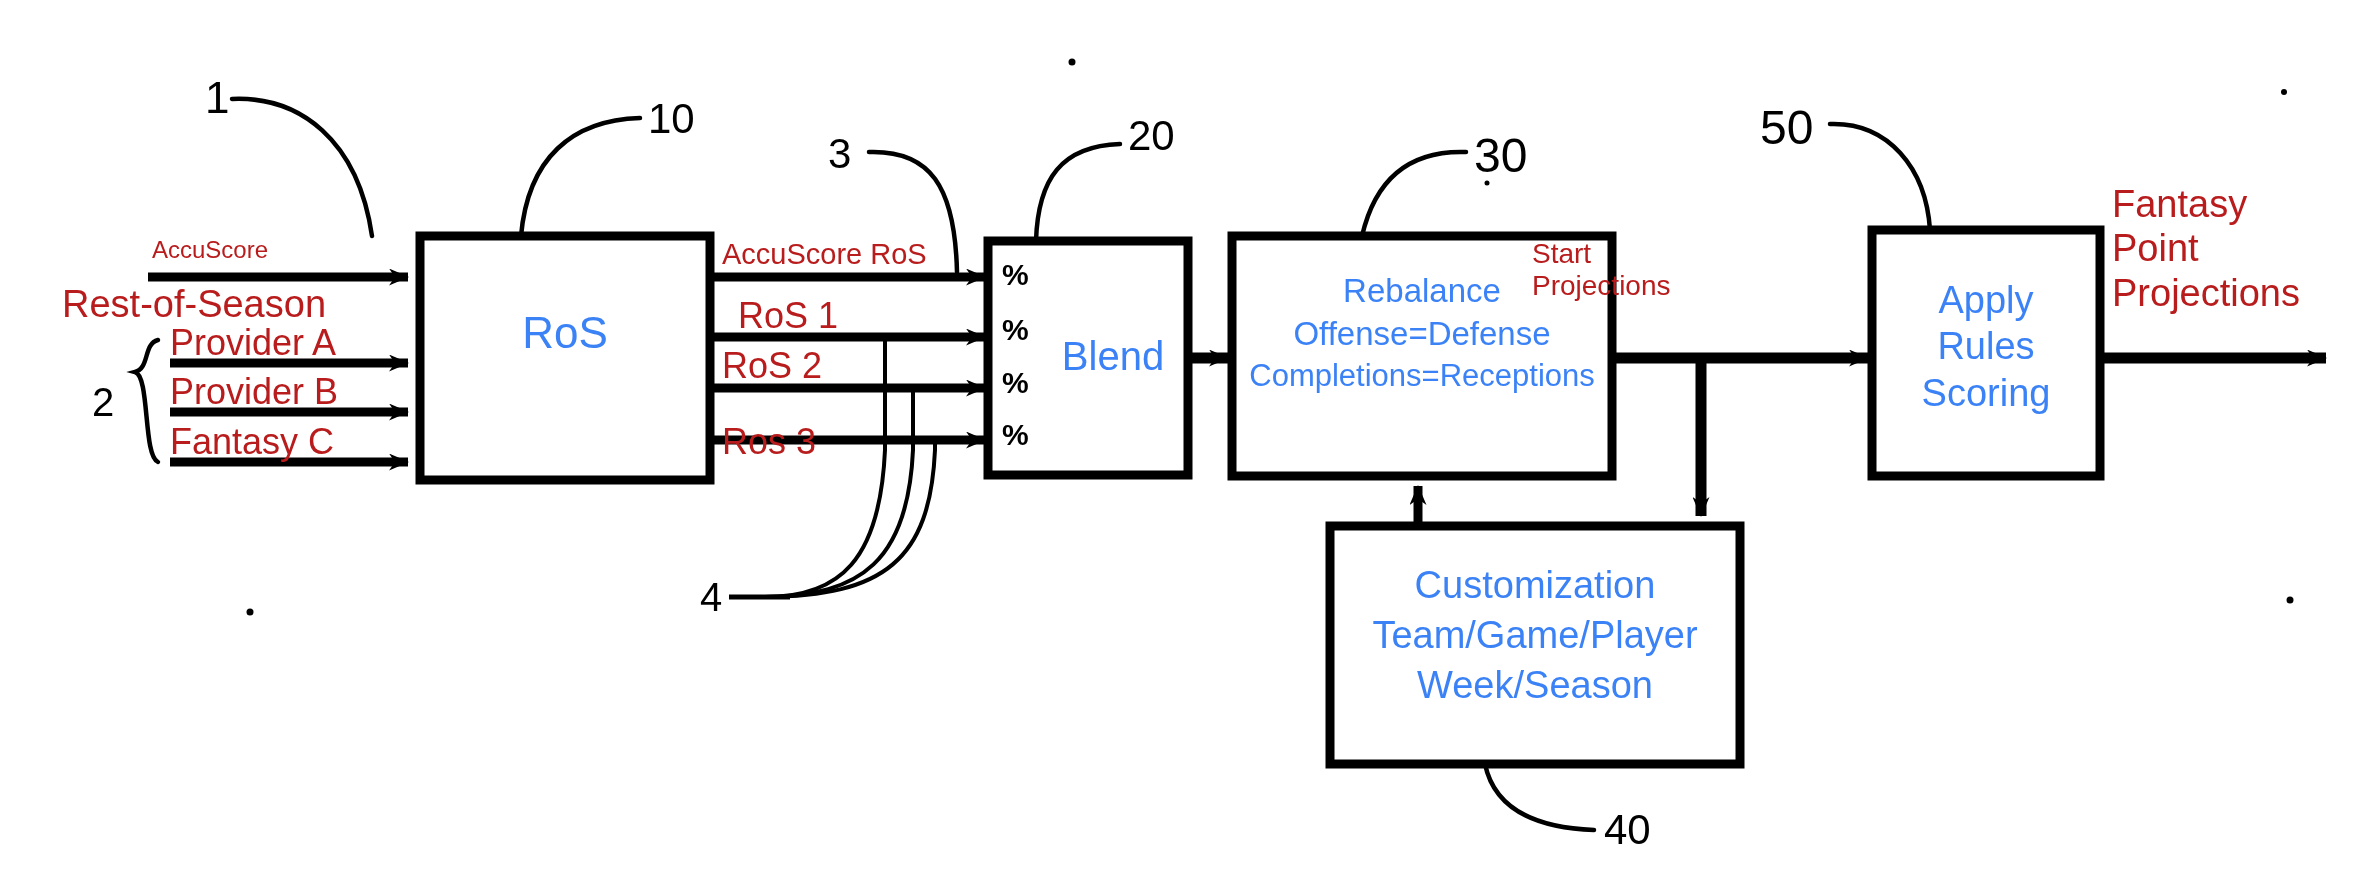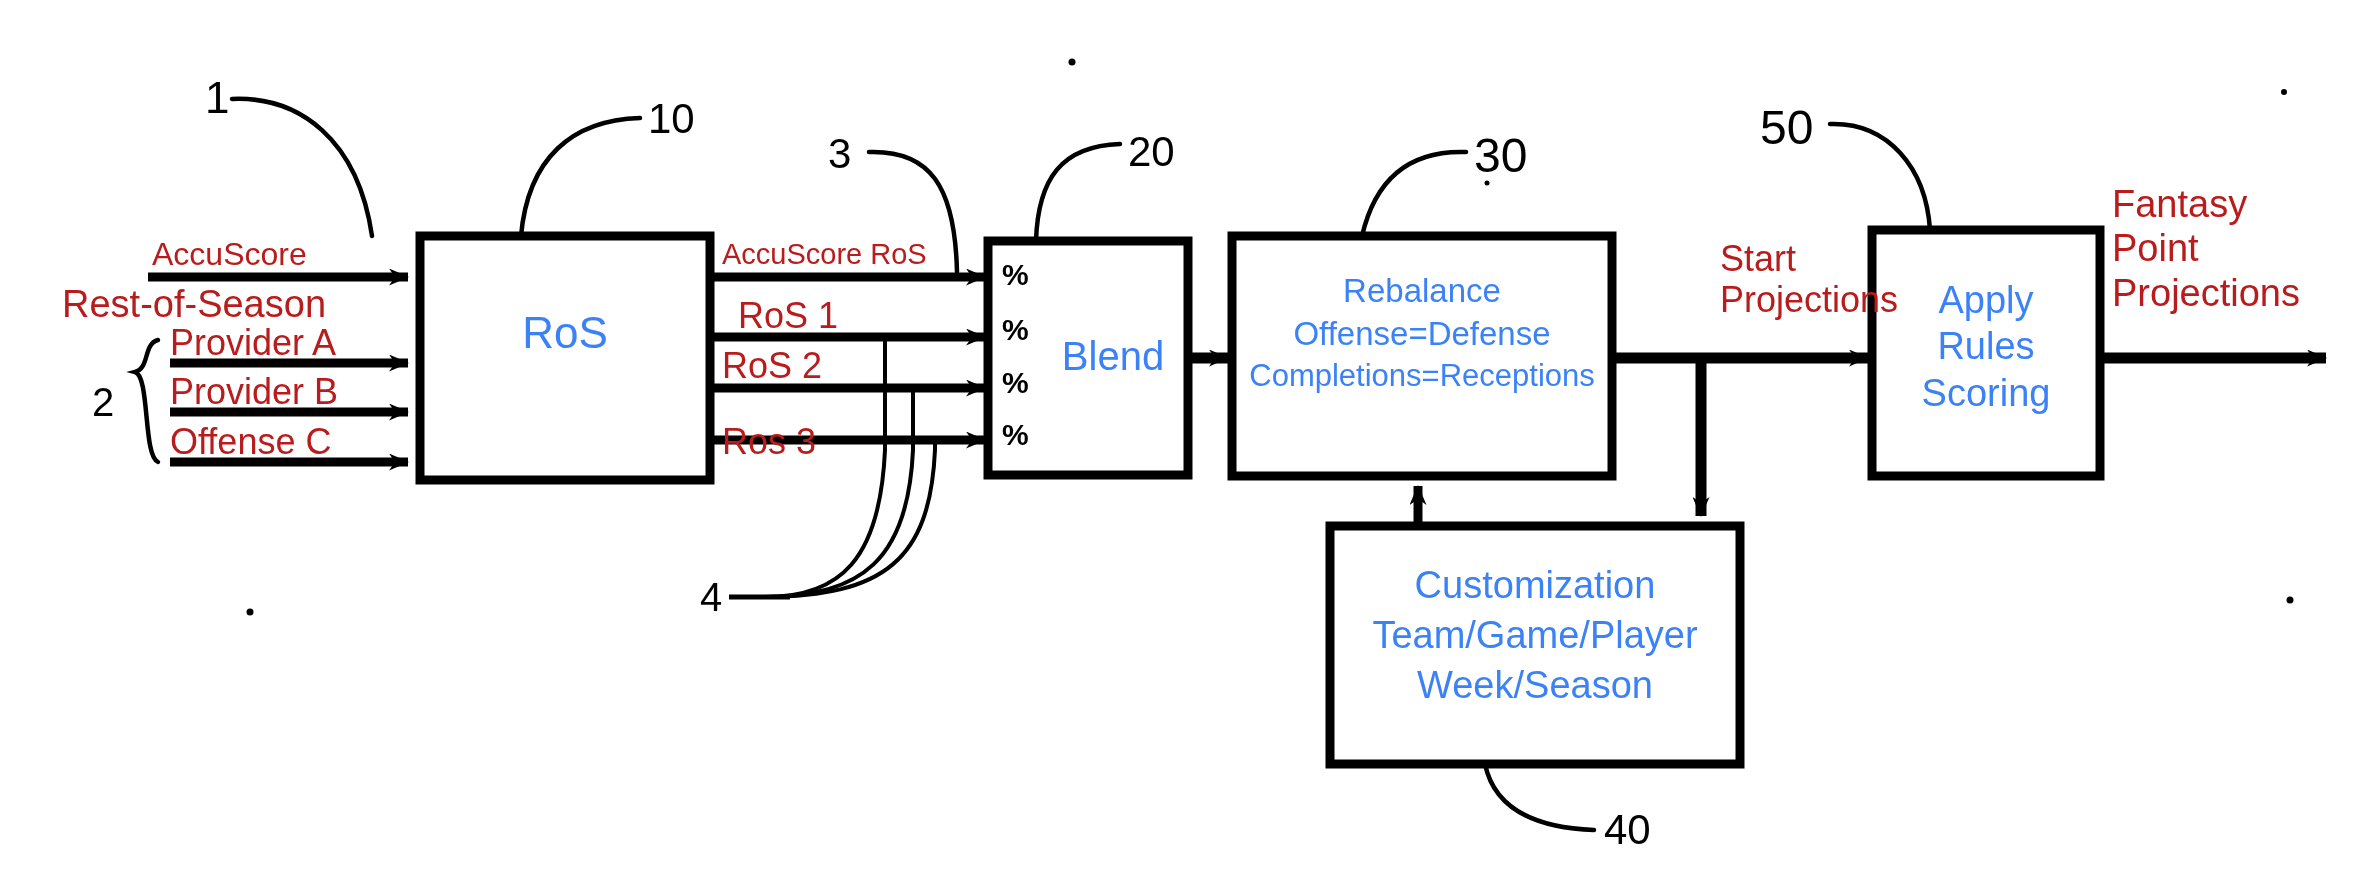--- a/index.html
+++ b/index.html
@@ -108,26 +108,26 @@
 
     <g fill="#000">
       <circle cx="1072" cy="62" r="3.5"></circle>
       <circle cx="2284" cy="92" r="3"></circle>
       <circle cx="250" cy="612" r="3.5"></circle>
       <circle cx="2290" cy="600" r="3.5"></circle>
       <circle cx="1487" cy="183" r="2.5"></circle>
     </g>
   </svg>
 
-  <div class="flowlbl" style="left:152px;top:236px;font-size:32px;">AccuScore</div>
+  <div class="flowlbl" style="left:152px;top:236px;font-size:24px;">AccuScore</div>
   <div class="flowlbl" style="left:62px;top:283px;font-size:38px;">Rest-of-Season</div>
 
   <div class="flowlbl" style="left:170px;top:322px;font-size:36px;">Provider A</div>
   <div class="flowlbl" style="left:170px;top:371px;font-size:36px;">Provider B</div>
-  <div class="flowlbl" style="left:170px;top:421px;font-size:36px;">Offense C</div>
+  <div class="flowlbl" style="left:170px;top:421px;font-size:36px;">Fantasy C</div>
 
   <div class="refnum" style="left:92px;top:380px;">2</div>
 
   <div class="boxlbl" style="left:420px;top:308px;width:290px;font-size:44px;">
     <div>RoS</div>
   </div>
 
   <div class="flowlbl" style="left:722px;top:238px;font-size:29px;">AccuScore RoS</div>
   <div class="flowlbl" style="left:722px;top:295px;font-size:36px;margin-left:16px;">RoS 1</div>
   <div class="flowlbl" style="left:722px;top:345px;font-size:36px;">RoS 2</div>
@@ -147,38 +147,38 @@
     <div>Offense=Defense</div>
     <div style="font-size:31px;">Completions=Receptions</div>
   </div>
 
   <div class="boxlbl" style="left:1330px;top:560px;width:410px;font-size:38px;line-height:1.32;">
     <div>Customization</div>
     <div>Team/Game/Player</div>
     <div>Week/Season</div>
   </div>
 
-  <div class="flowlbl" style="left:1720px;top:238px;font-size:36px;line-height:1.15;text-align:left;">
+  <div class="flowlbl" style="left:1532px;top:238px;font-size:28px;line-height:1.15;text-align:left;">
     <div>Start</div>
     <div>Projections</div>
   </div>
 
   <div class="boxlbl" style="left:1872px;top:277px;width:228px;font-size:38px;line-height:1.22;">
     <div>Apply</div>
     <div>Rules</div>
     <div>Scoring</div>
   </div>
 
   <div class="flowlbl" style="left:2112px;top:182px;font-size:38px;line-height:1.17;text-align:left;">
     <div>Fantasy</div>
     <div>Point</div>
     <div>Projections</div>
   </div>
 
   <div class="refnum" style="left:205px;top:73px;font-size:44px;">1</div>
   <div class="refnum" style="left:648px;top:95px;font-size:42px;">10</div>
   <div class="refnum" style="left:828px;top:130px;font-size:42px;">3</div>
-  <div class="refnum" style="left:1128px;top:128px;font-size:42px;">20</div>
+  <div class="refnum" style="left:1128px;top:112px;font-size:42px;">20</div>
   <div class="refnum" style="left:1474px;top:128px;font-size:48px;text-align:center;">30</div>
   <div class="refnum" style="left:1760px;top:100px;font-size:48px;">50</div>
   <div class="refnum" style="left:1604px;top:806px;font-size:42px;">40</div>
 
 </div>
 
 </body></html>

